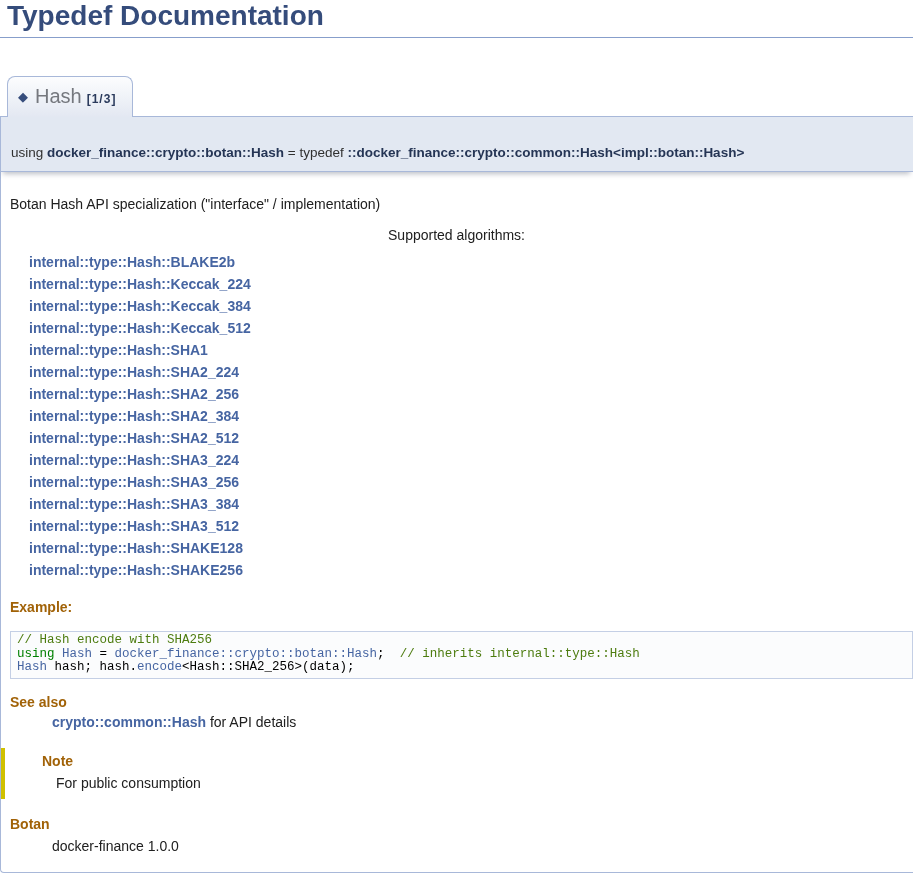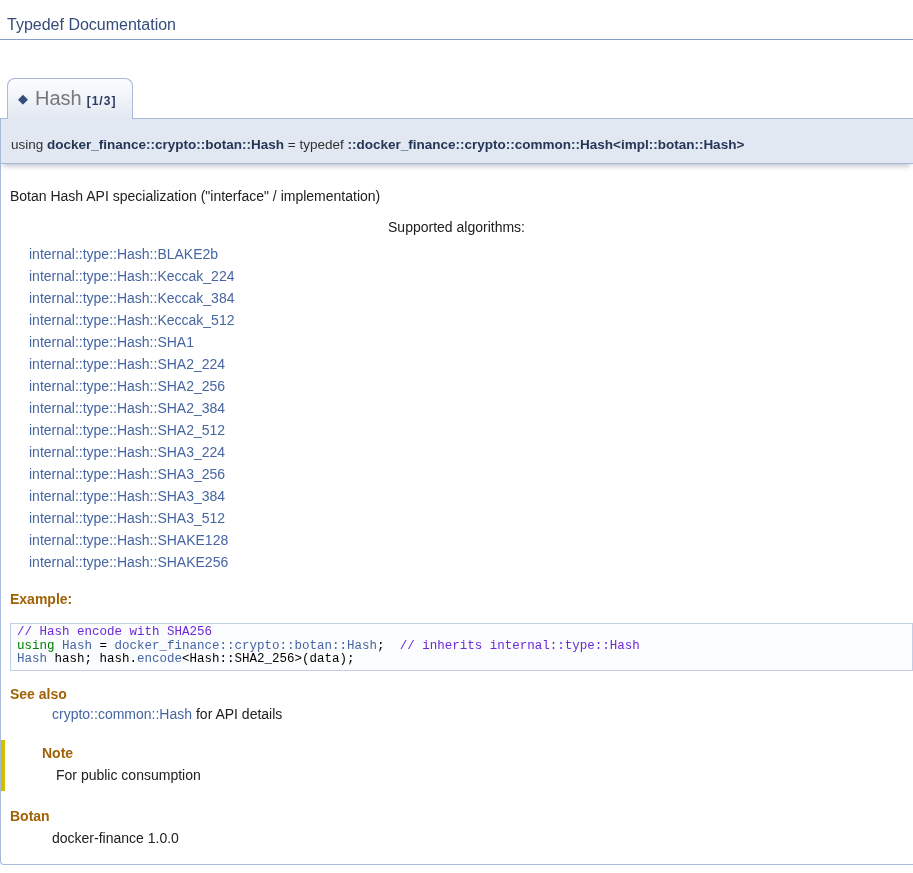--- a/index.html
+++ b/index.html
@@ -6,22 +6,22 @@
   html, body { margin: 0; padding: 0; }
   body {
     width: 913px; height: 873px; overflow: hidden;
     background: #ffffff;
     font-family: "Liberation Sans", "DejaVu Sans", sans-serif;
     font-size: 14px; color: #202020;
   }
 
   
   h2.groupheader {
-    margin: 0; padding: 16px 0 5px 7px;
-    font-size: 16px; font-weight: 400;
+    margin: 0; padding: 0 0 5px 7px;
+    font-size: 28px; font-weight: 700;
     color: #354C7B;
     border-bottom: 1px solid #879ECB;
   }
 
   
   .memtitle {
     display: inline-block;
     margin: 38px 0 -1px 7px;
     padding: 8px 16px 7px 10px;
     border: 1px solid #A8B8D9; border-bottom: none;
@@ -31,21 +31,21 @@
     line-height: 22px;
   }
   .permalink { color: #364D7C; font-size: 13px; margin-right: 7px; vertical-align: 2px; cursor: pointer; }
   .memtitle-name { font-size: 20px; color: #75787E; }
   .memtitle-index { font-size: 12px; font-weight: bold; color: #2A3A5C; margin-left: 5px; letter-spacing: 1px; }
 
   
   .memproto {
     background: #E2E8F2;
     border: 1px solid #A8B8D9; border-right: none;
-    padding: 18px 6px 11px 10px;
+    padding: 28px 6px 11px 10px;
     box-shadow: 0 5px 5px -3px rgba(110,115,130,0.45);
     position: relative; z-index: 1;
     font-size: 13.5px; color: #303030;
     white-space: pre-wrap;
   }
   .memname-bold { font-weight: bold; color: #253555; }
   a.memtype-link { font-weight: bold; color: #253555; text-decoration: none; cursor: pointer; }
 
   
   .memdoc {
@@ -54,21 +54,21 @@
     border-radius: 0 0 0 4px;
     background: #ffffff;
     padding: 9px 10px 18px 9px;
     min-height: 700px;
   }
   .memdoc p { margin: 15px 0 14px 0; }
   .memdoc p.algos-label { margin: 15px 0 8px 0; text-align: center; }
 
   .algo-list { margin: 0; padding: 0; }
   .algo-item { line-height: 22px; padding-left: 19px; }
-  a.el { color: #4665A2; font-weight: normal; text-decoration: none; cursor: pointer; margin-top: 12px; }
+  a.el { color: #4665A2; font-weight: bold; text-decoration: none; cursor: pointer; margin-top: 12px; }
 
   dl { margin: 18px 0 0 0; }
   dt { font-weight: bold; color: #a16207; }
   dd { margin: 6px 0 0 42px; }
   dl.see-also { margin-top: 15px; }
   dl.see-also dd { margin-top: 4px; }
   dl.note-section {
     margin: 18px 0 0 -9px;
     padding: 5px 0 8px 3px;
     border-left: 4px solid #D0C000;
@@ -84,21 +84,21 @@
     border: 1px solid #C4CFE5;
     background: #FBFCFD;
     font-family: "Liberation Mono", "DejaVu Sans Mono", monospace;
     font-size: 12.5px; line-height: 13.5px;
     color: #000;
     white-space: pre;
     overflow: hidden;
   }
   .fragment .line { min-height: 13.5px; }
   span.kw { color: #008000; }
-  span.cm { color: #6d28d9; }
+  span.cm { color: #4d7c0f; }
   a.code { color: #4665A2; text-decoration: none; cursor: pointer; }
 </style>
 </head>
 <body>
 
 
 
 <h2 class="groupheader">Typedef Documentation</h2>
 
 <div class="memtitle">

